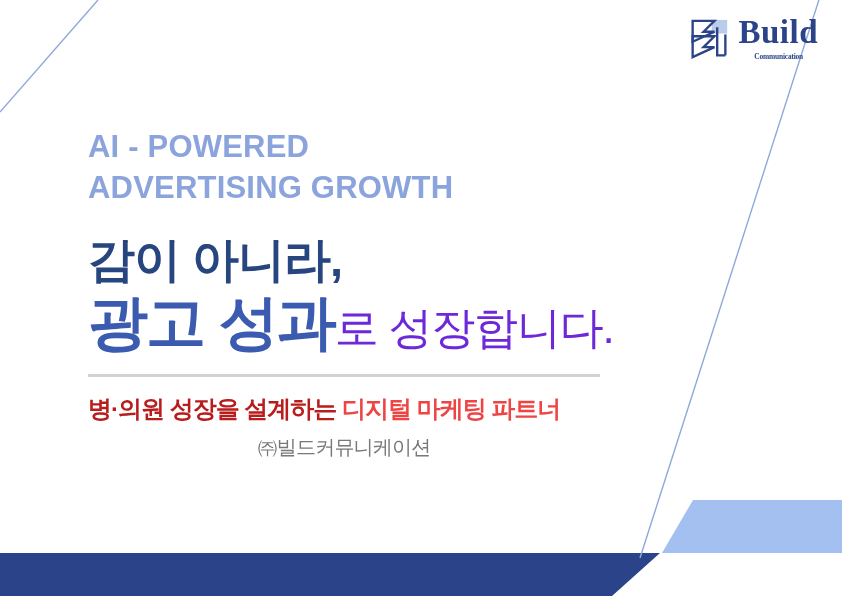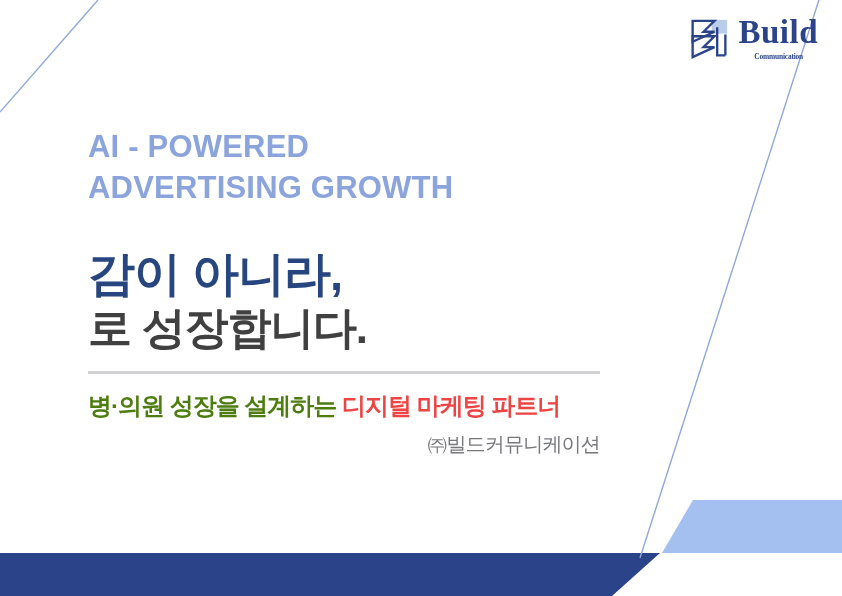--- a/index.html
+++ b/index.html
@@ -64,21 +64,21 @@
 
   .eyebrow {
     color:#8CA4DC;
     font-weight:700;
     font-size:31px;
     line-height:1.33;
     letter-spacing:0.2px;
     white-space:pre-line;
   }
 
-  .headline { margin-top:40px; }
+  .headline { margin-top:26px; }
   .head-line-1 {
     color:#27457F;
     font-weight:700;
     font-size:47px;
     line-height:1.12;
     letter-spacing:-1px;
   }
   .head-line-2 {
     margin-top:4px;
     display:flex;
@@ -86,47 +86,47 @@
     line-height:1.05;
     letter-spacing:-1px;
   }
   .head-accent {
     color:#3A5BB0;
     font-weight:700;
     font-size:60px;
     letter-spacing:-2px;
   }
   .head-rest {
-    color:#404040;
-    font-weight:700;
+    color:#6d28d9;
+    font-weight:400;
     font-size:44px;
     letter-spacing:-1.2px;
   }
 
   .divider {
     margin-top:20px;
     width:512px;
     height:3px;
     background:#D2D2D4;
   }
 
   .tagline {
     margin-top:18px;
     font-size:24px;
     font-weight:700;
     letter-spacing:-1px;
     line-height:1.2;
   }
-  .tag-dark { color:#4d7c0f;margin-top:15px; }
+  .tag-dark { color:#b91c1c;margin-top:15px; }
   .tag-blue { color:#ef4444; }
 
   .company {
     margin-top:10px;
     width:512px;
-    text-align:right;
+    text-align:center;
     font-size:20px;
     font-weight:500;
     letter-spacing:-0.8px;
     color:#77787C;
   }
 </style>
 </head>
 <body>
 
 <div id="slide">
@@ -162,20 +162,21 @@
   </div>
 
   <div class="copy">
 
     <div class="eyebrow">AI - POWERED
 ADVERTISING GROWTH</div>
 
     <div class="headline">
       <div class="head-line-1">감이 아니라,</div>
       <div class="head-line-2">
+        <span class="head-accent">광고 성과</span>
           <span class="head-rest">로 성장합니다.</span>
       </div>
     </div>
 
     <div class="divider"></div>
 
     <div class="tagline">
       <span class="tag-dark">병·의원 성장을 설계하는 </span><span class="tag-blue">디지털 마케팅 파트너</span>
     </div>
 

